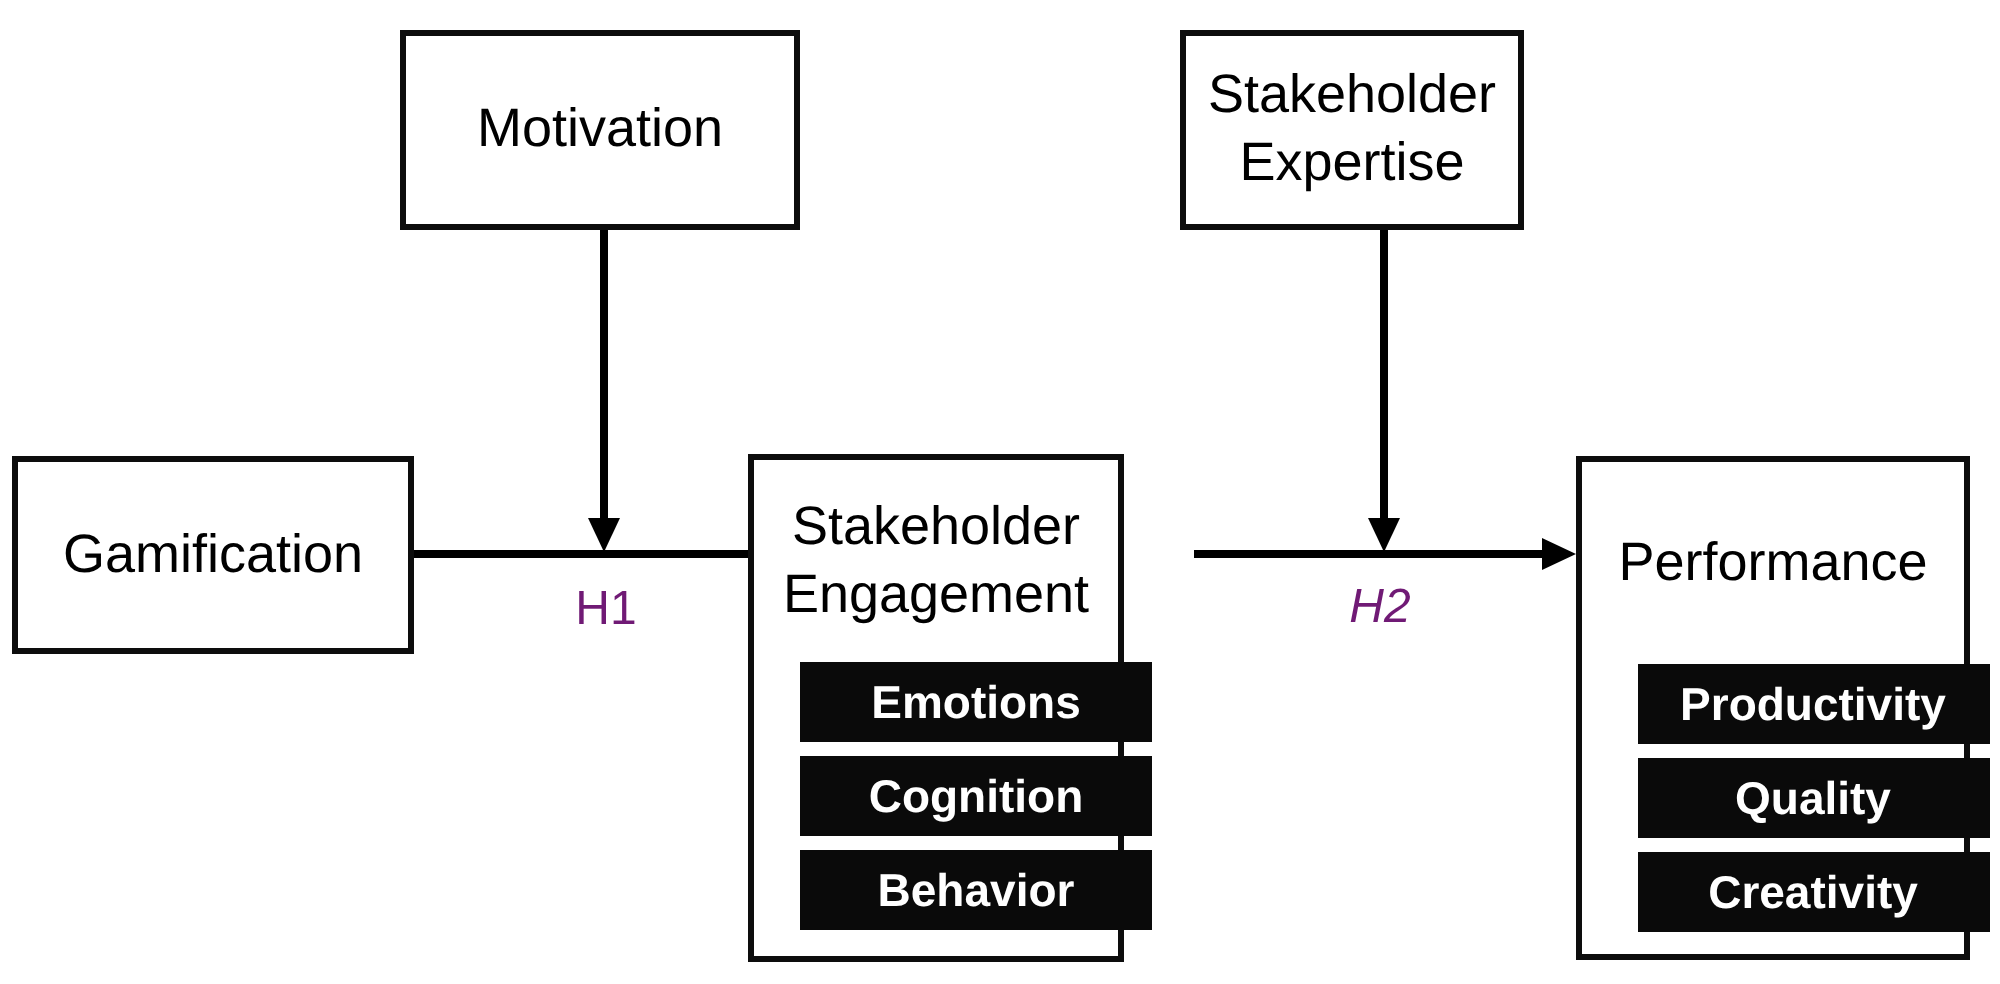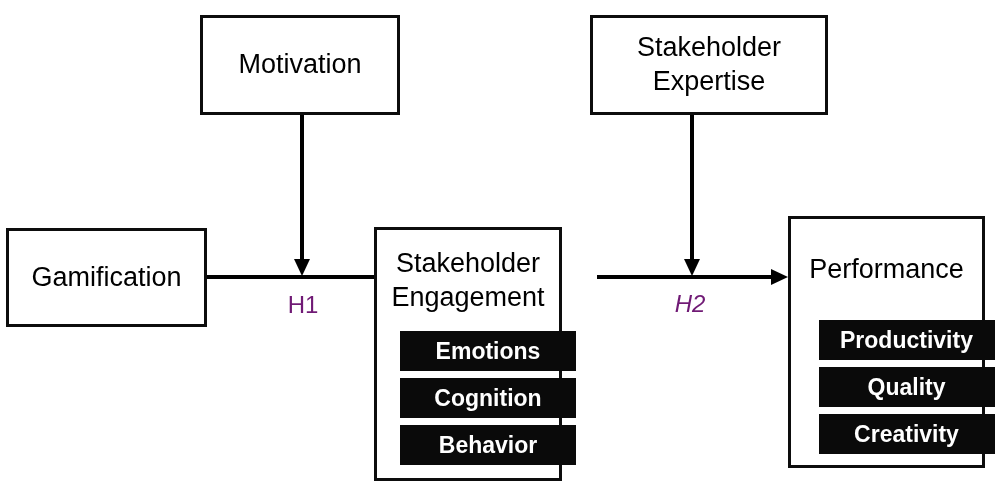--- a/index.html
+++ b/index.html
@@ -68,23 +68,23 @@
   .hyp-label {
     position: absolute;
     width: 60px;
     text-align: center;
     font-size: 24px;
     color: #701a75;
   }
   
   .pos-gamification { left: 6px;   top: 228px; width: 201px; height: 99px;  }
   .pos-motivation   { left: 200px; top: 15px;  width: 200px; height: 100px; }
-  .pos-expertise    { left: 590px; top: 15px;  width: 238px; height: 100px; padding: 16px 14px; }
+  .pos-expertise    { left: 590px; top: 15px;  width: 172px; height: 100px; padding: 16px 14px; }
   .pos-engagement   { left: 374px; top: 227px; width: 188px; height: 254px; }
-  .pos-performance  { left: 788px; top: 216px; width: 197px; height: 252px; }
+  .pos-performance  { left: 788px; top: 228px; width: 197px; height: 252px; }
   .pos-h1 { left: 273px; top: 291px; }
   .pos-h2 { left: 660px; top: 290px; font-style: italic; }
 </style>
 </head>
 <body>
 
 <div class="canvas">
 
   <svg class="arrows-layer" viewBox="0 0 1000 492" xmlns="http://www.w3.org/2000/svg">
 

